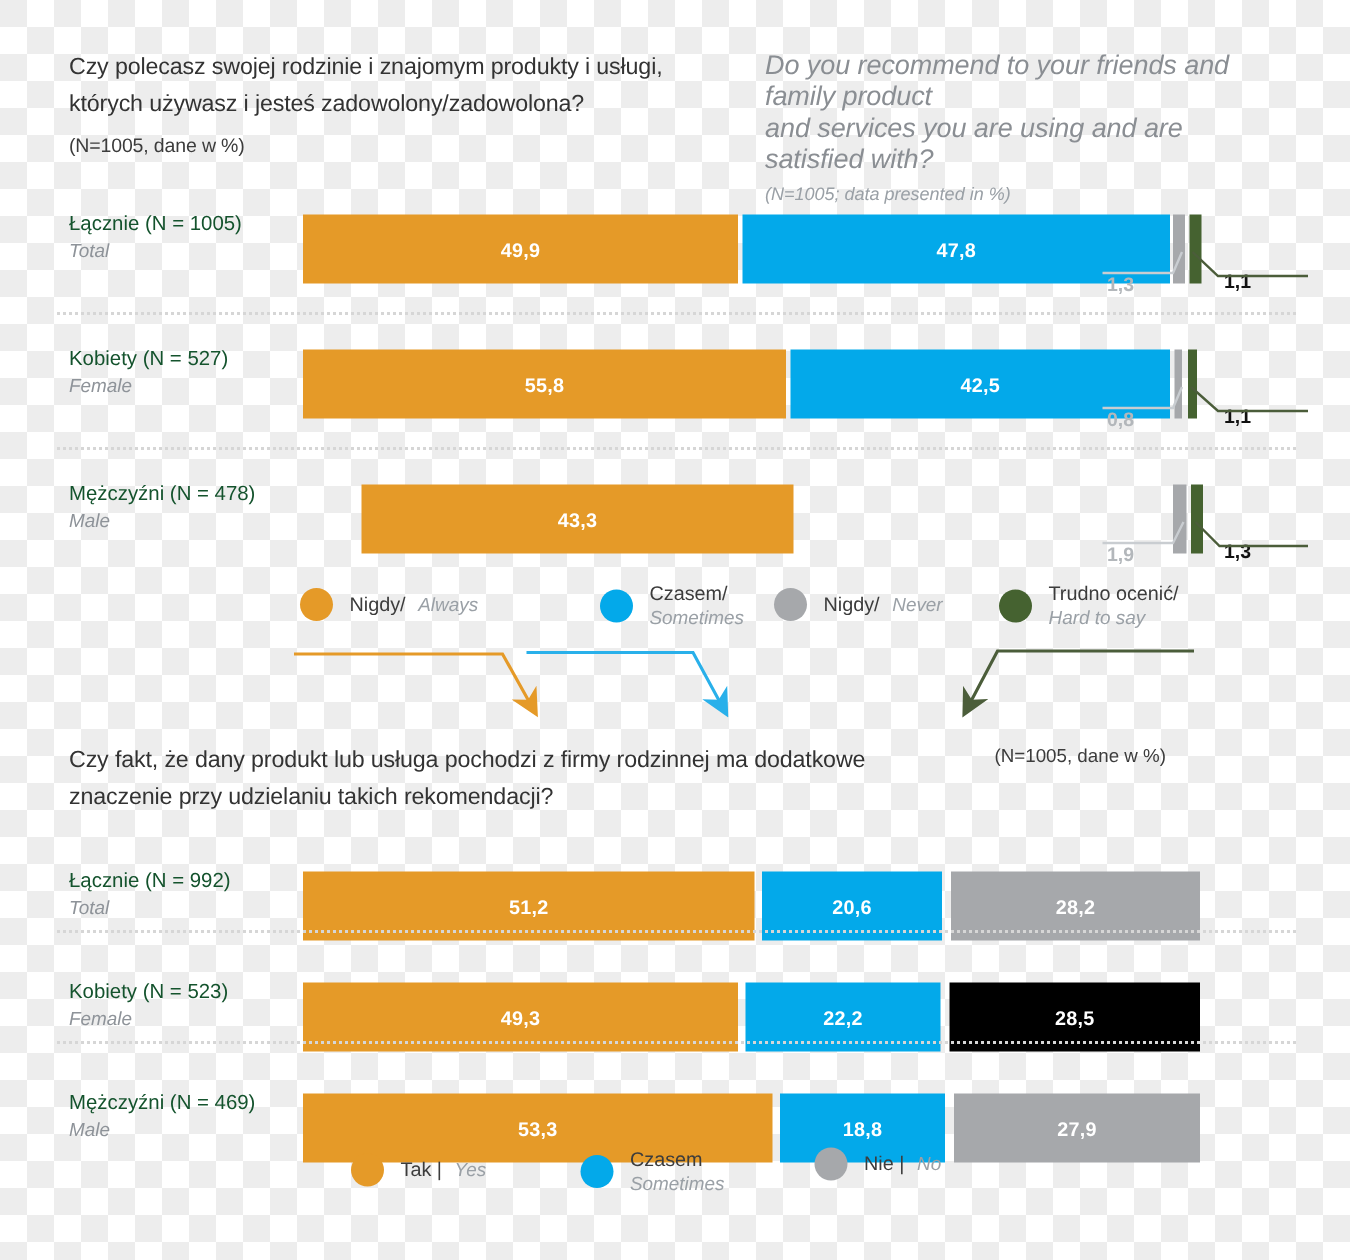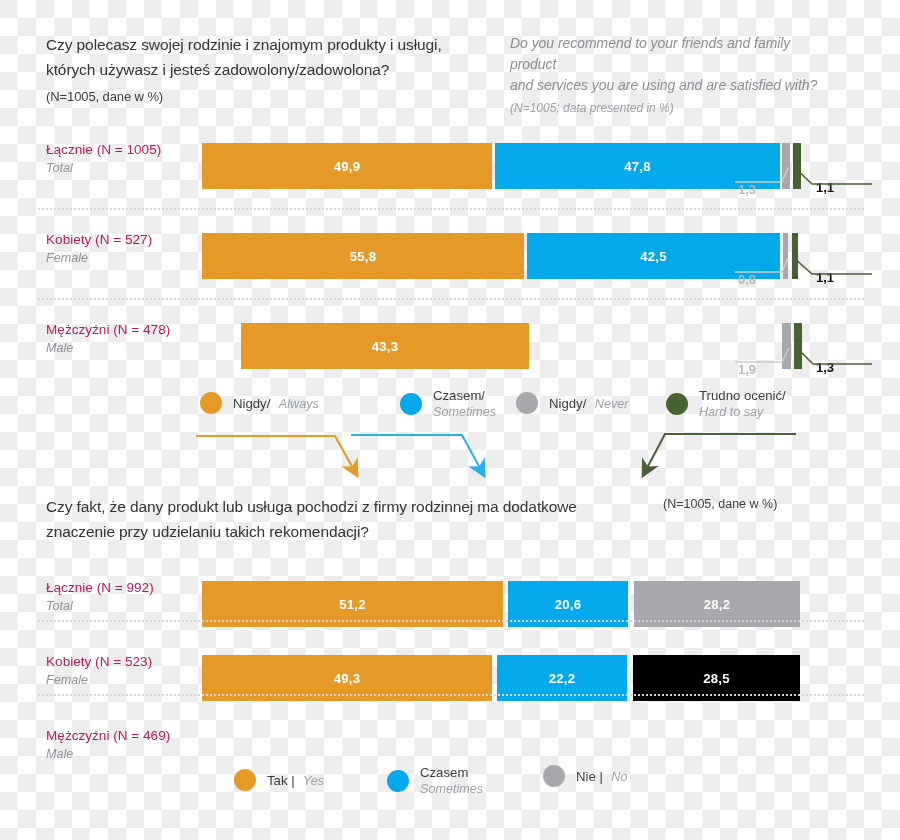--- a/index.html
+++ b/index.html
@@ -16,33 +16,33 @@
 
   
   .q-block{position:absolute;}
   .q-title{
     font-size:15.5px;line-height:25px;color:#333;letter-spacing:-0.1px;
   }
   .q-sub{
     font-size:13px;color:#3c3c3c;margin-top:7px;letter-spacing:-0.1px;
   }
   .q-en{
-    font-size:14px;line-height:21px;font-style:italic;color:#8a8e93;
+    font-size:18px;line-height:21px;font-style:italic;color:#8a8e93;
     letter-spacing:-0.05px;
   }
   .q-en-sub{font-size:12px;font-style:italic;color:#9aa0a6;margin-top:5px;}
   .note-right{font-size:12.5px;color:#3c3c3c;}
 
   
   .row{position:absolute;left:0;right:0;height:80px;}
   .row-label{
     position:absolute;left:46px;top:50%;transform:translateY(-50%);
     width:170px;
   }
-  .row-label .pl{font-size:13.6px;color:#be185d;line-height:19px;white-space:nowrap;}
+  .row-label .pl{font-size:13.6px;color:#14532d;line-height:19px;white-space:nowrap;}
   .row-label .en{font-size:12.6px;color:#8e9399;font-style:italic;line-height:18px;}
 
   .bars{position:absolute;top:50%;transform:translateY(-50%);height:30px;}
   .seg{
     position:absolute;top:0;height:46px;
     display:flex;align-items:center;justify-content:center;
     color:#fff;font-size:13.2px;font-weight:bold;
     box-sizing:border-box;letter-spacing:.2px;
   }
   .seg.thin{font-size:0;}
@@ -197,20 +197,25 @@
       <div class="seg" style="left:431px;width:167px;background:#000000;">28,5</div>
     </div>
   </div>
 
   <div class="divider" style="top:694px;"></div>
 
   <div class="row" style="top:704px;">
     <div class="row-label">
       <div class="pl">Mężczyźni (N = 469)</div>
       <div class="en">Male</div>
+    </div>
+    <div class="bars" style="left:202px;width:598px;">
+      <div class="seg" style="left:0px;width:313px;background:#e59a28;">53,3</div>
+      <div class="seg" style="left:318px;width:110px;background:#03a9ea;">18,8</div>
+      <div class="seg" style="left:434px;width:164px;background:#a6a8ab;">27,9</div>
     </div>
   </div>
 
   <div class="legend" style="left:234px;top:765px;width:420px;height:34px;">
     <div class="legend-item" style="left:0;top:4px;">
       <div class="dot" style="background:#e59a28;"></div>
       <div class="legend-text inline">
         <span class="a">Tak |</span>
         <span class="b" style="margin-left:4px;">Yes</span>
       </div>

